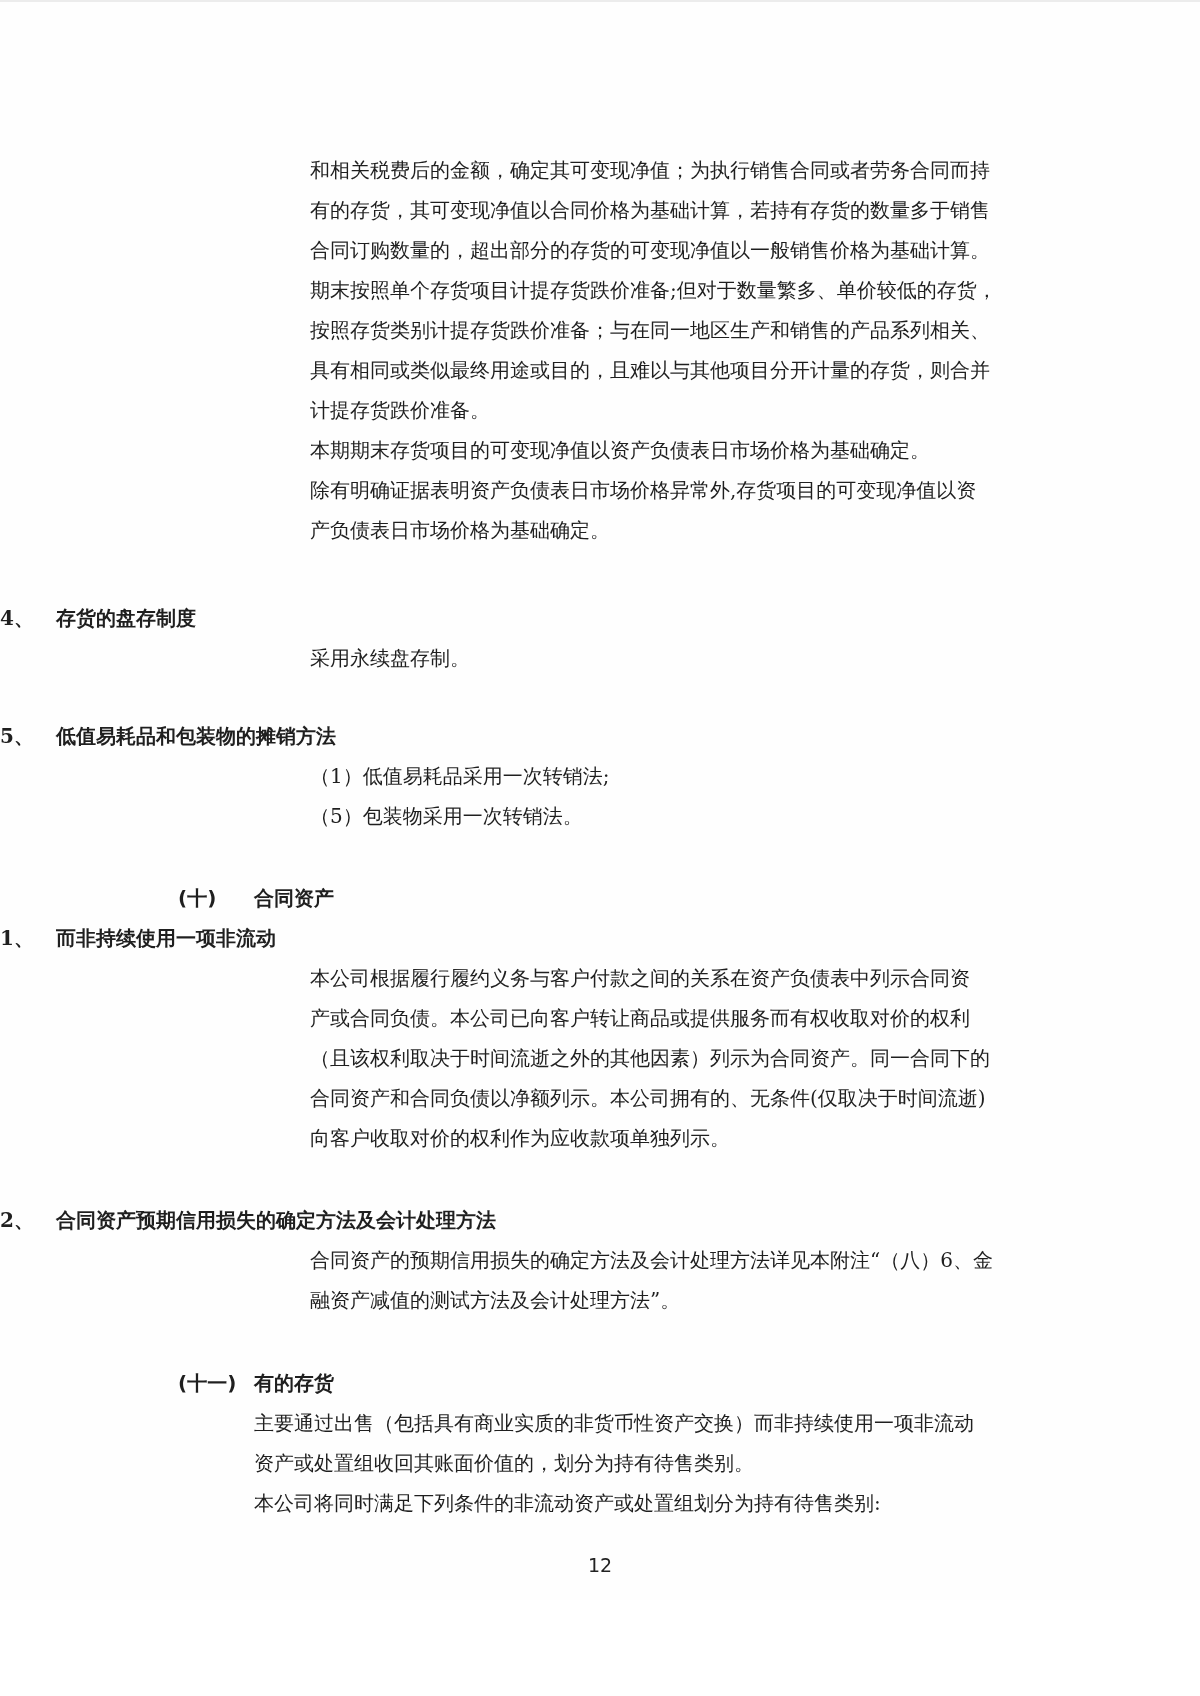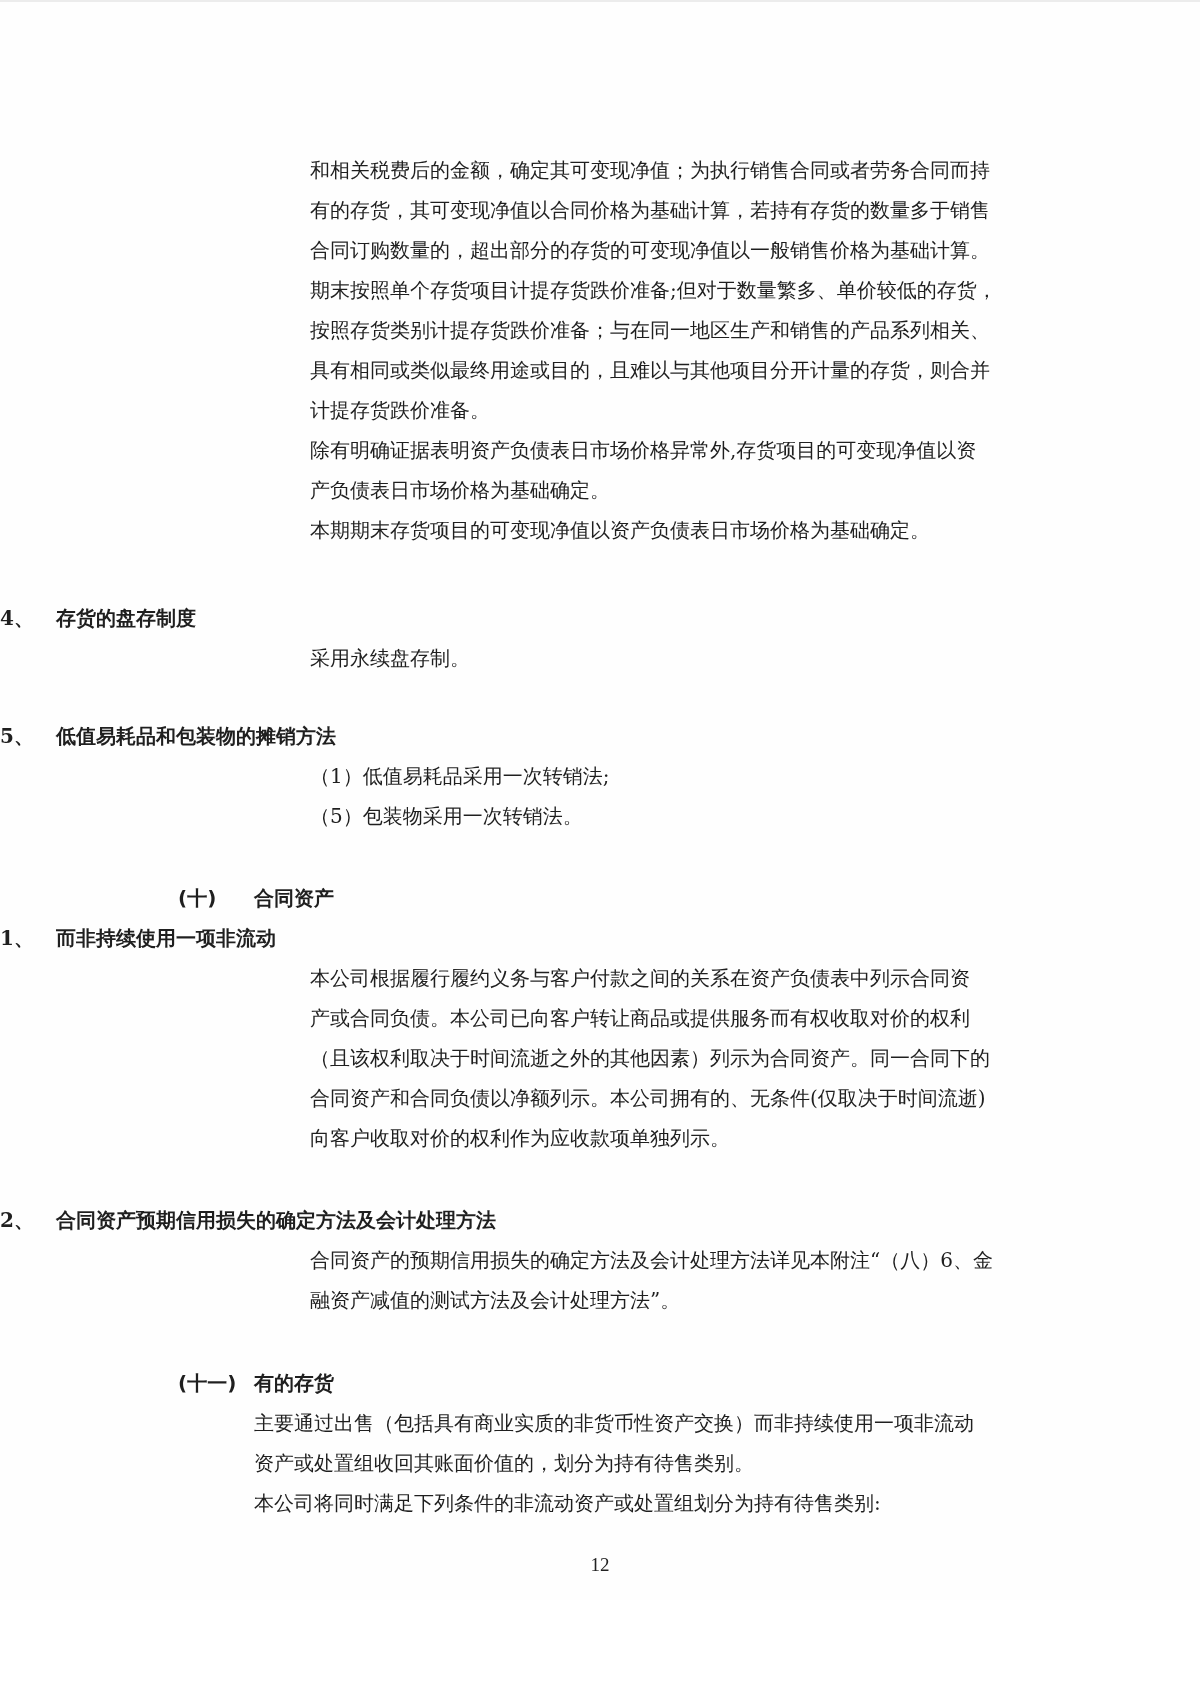--- a/index.html
+++ b/index.html
@@ -57,45 +57,45 @@
   .pageno {
     text-align: center;
     font-family: "DejaVu Sans", "Liberation Sans", sans-serif;
     font-size: 19px;
     color: #222;
   }
   .mt48 { margin-top: 48px; }
   .mt42 { margin-top: 42px; }
   .mt43 { margin-top: 43px; }
   .mt38 { margin-top: 38px; }
-  .mt22 { margin-top: 22px; font-family: Liberation Serif, serif; }
+  .mt22 { margin-top: 22px; }
 </style>
 </head>
 <body>
 
 <div class="page">
   <div class="scan-edge"></div>
 
   <div>
     <div class="line">和相关税费后的金额，确定其可变现净值；为执行销售合同或者劳务合同而持</div>
     <div class="line">有的存货，其可变现净值以合同价格为基础计算，若持有存货的数量多于销售</div>
     <div class="line">合同订购数量的，超出部分的存货的可变现净值以一般销售价格为基础计算。</div>
     <div class="line">期末按照单个存货项目计提存货跌价准备;但对于数量繁多、单价较低的存货，</div>
     <div class="line">按照存货类别计提存货跌价准备；与在同一地区生产和销售的产品系列相关、</div>
     <div class="line">具有相同或类似最终用途或目的，且难以与其他项目分开计量的存货，则合并</div>
     <div class="line">计提存货跌价准备。</div>
   </div>
 
   <div>
-    <div class="line">除有明确证据表明资产负债表日市场价格异常外,存货项目的可变现净值以资</div>
-    <div class="line">产负债表日市场价格为基础确定。</div>
+    <div class="line">本期期末存货项目的可变现净值以资产负债表日市场价格为基础确定。</div>
   </div>
 
   <div>
-    <div class="line">本期期末存货项目的可变现净值以资产负债表日市场价格为基础确定。</div>
+    <div class="line">除有明确证据表明资产负债表日市场价格异常外,存货项目的可变现净值以资</div>
+    <div class="line">产负债表日市场价格为基础确定。</div>
   </div>
 
   <div class="h2-row mt48">
     <span class="h-num">4、</span><span class="h-title">存货的盘存制度</span>
   </div>
   <div class="line">采用永续盘存制。</div>
 
   <div class="h2-row mt38">
     <span class="h-num">5、</span><span class="h-title">低值易耗品和包装物的摊销方法</span>
   </div>

